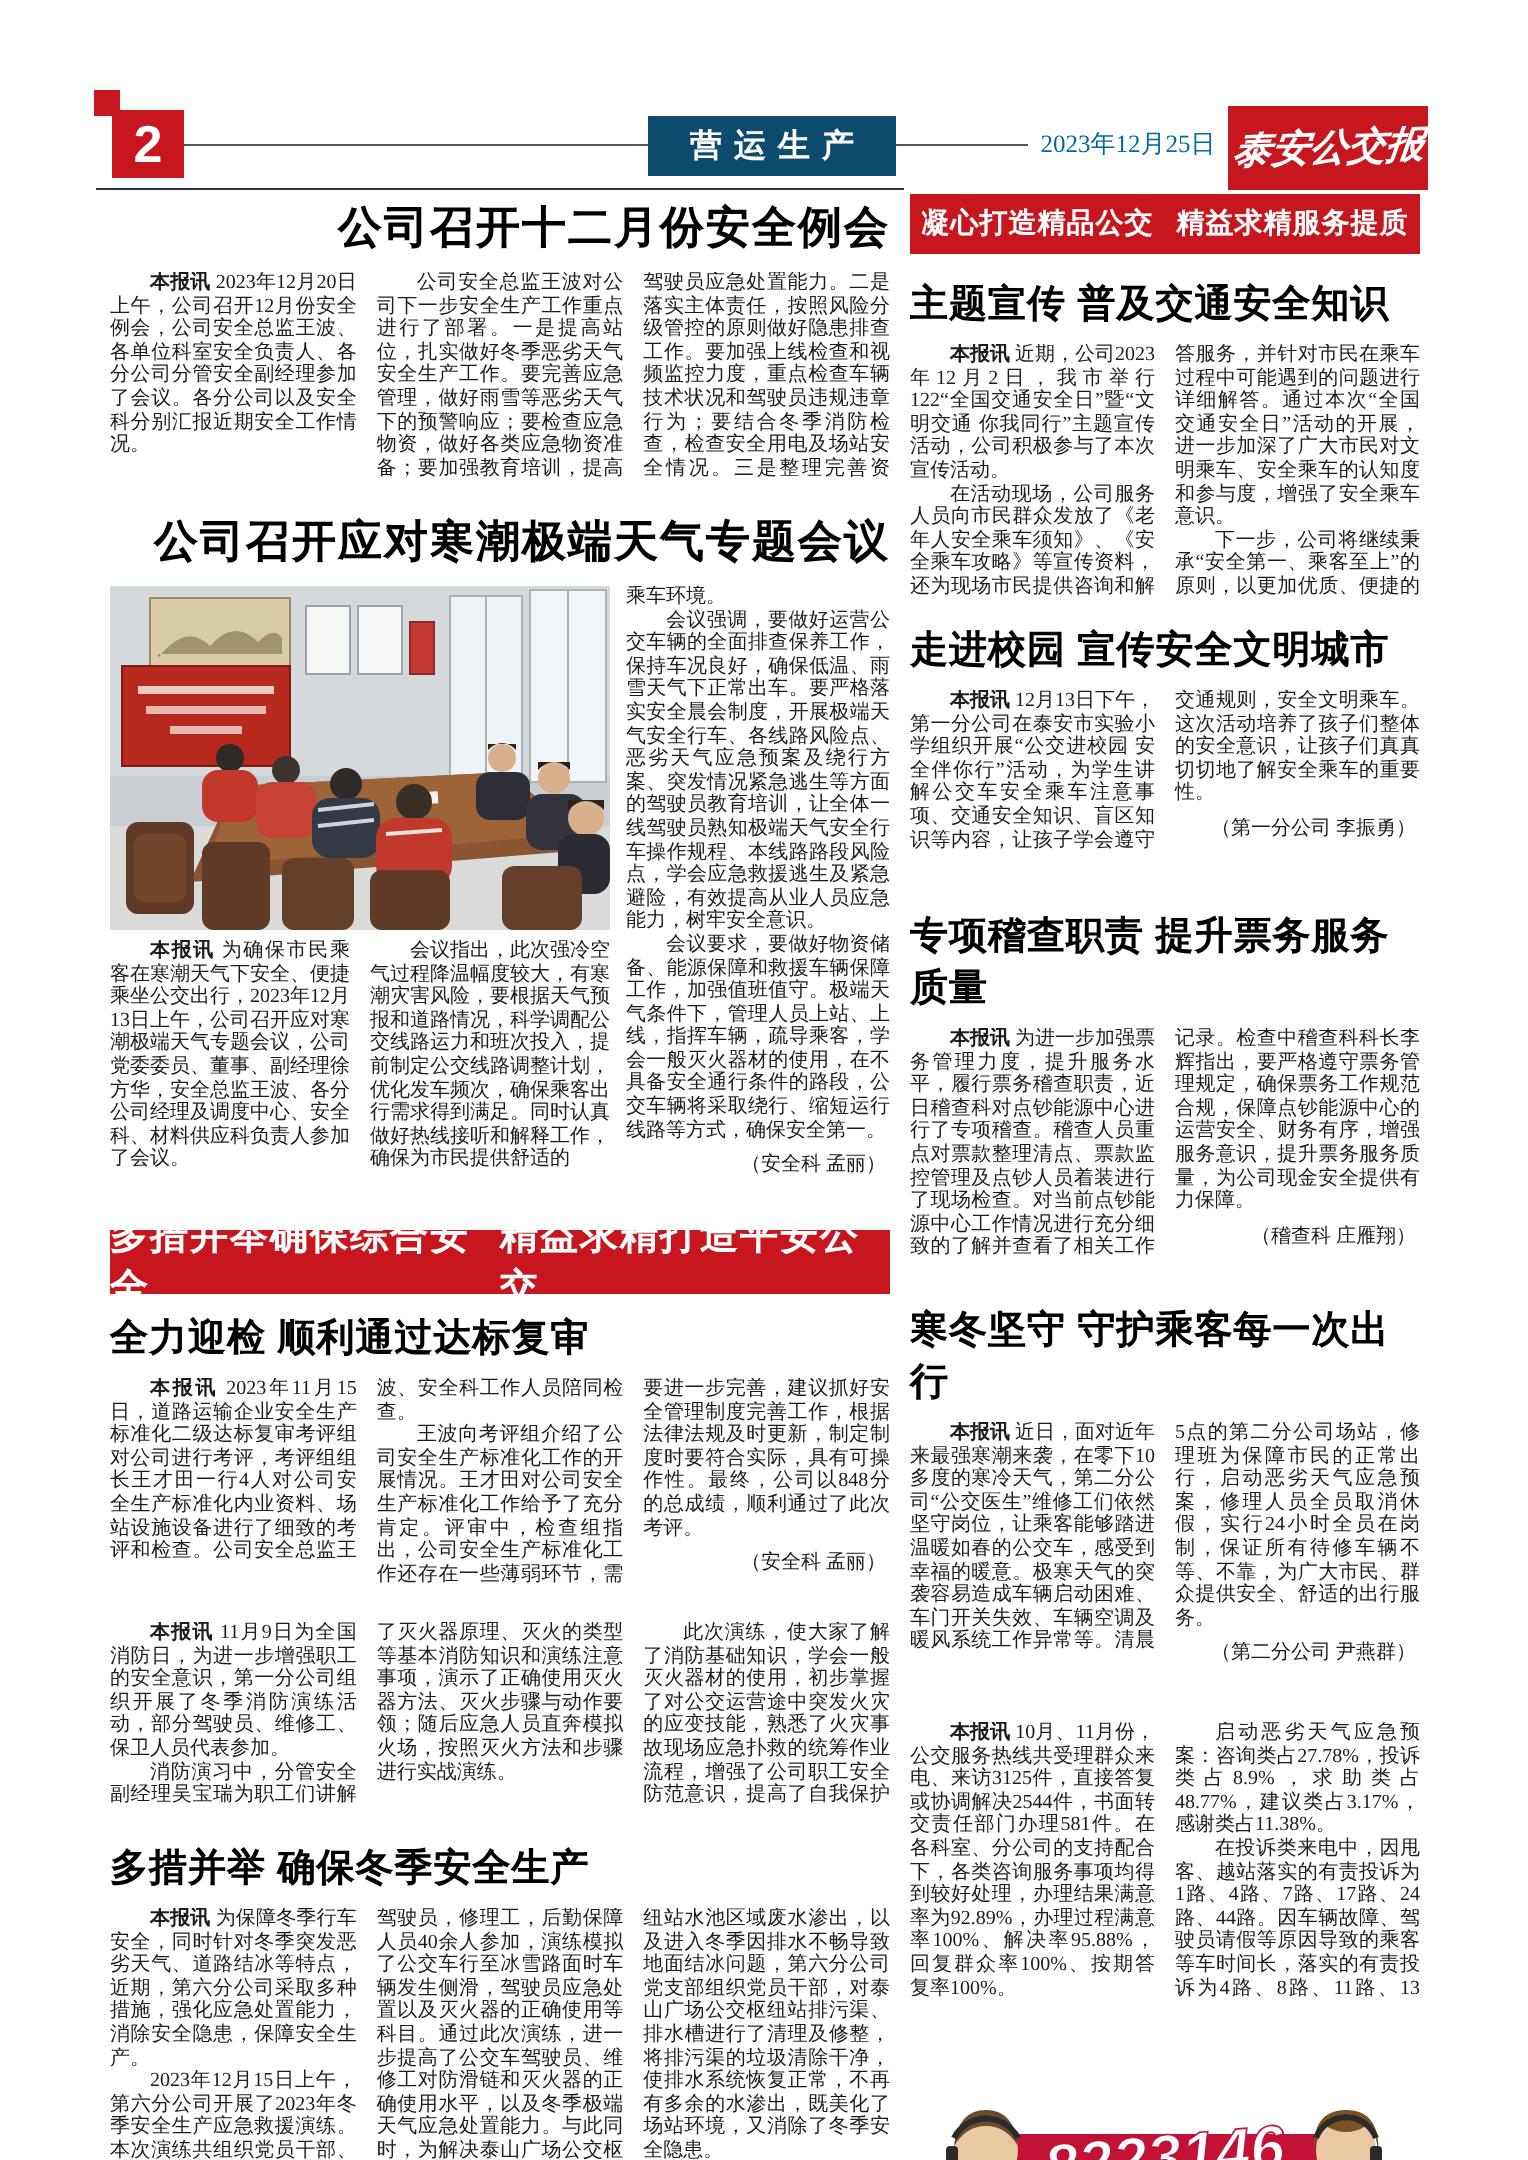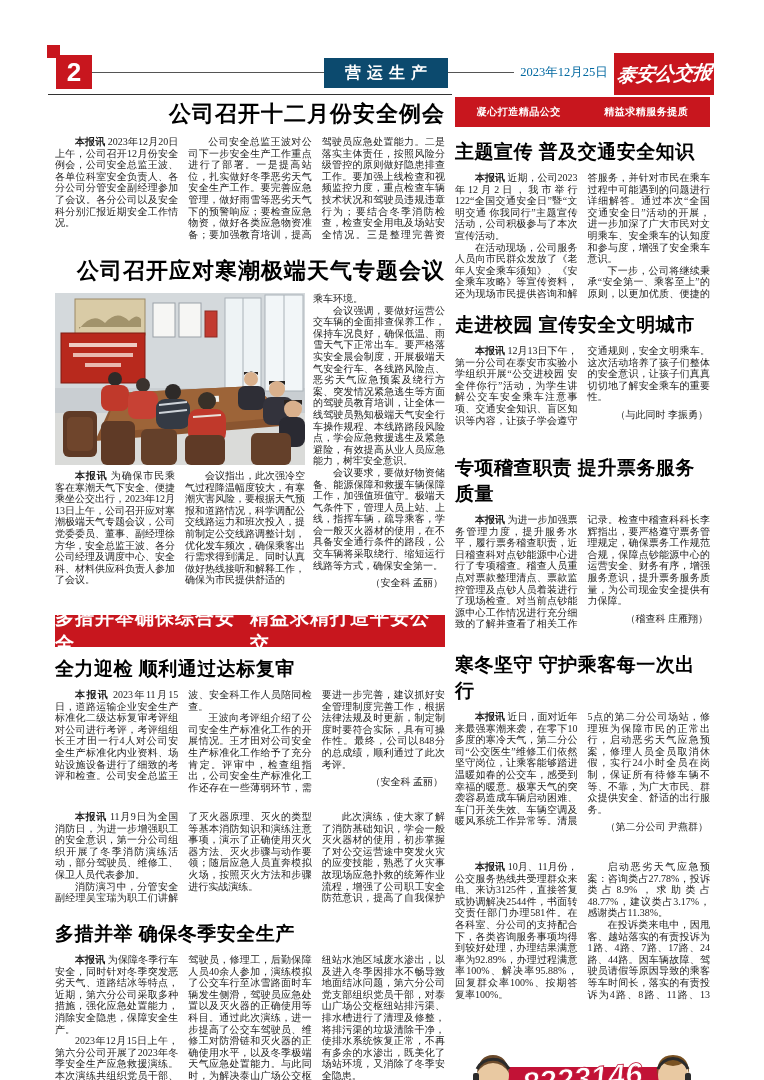--- a/index.html
+++ b/index.html
@@ -28,21 +28,21 @@
   .col-right{position:absolute;left:455px;top:97px;width:255px;}
 
   
   .t-lg{font-family:"Liberation Sans",sans-serif;font-weight:bold;font-size:22px;
         text-align:right;margin:0;letter-spacing:1px;color:#000;}
   .t-md{font-family:"Liberation Sans",sans-serif;font-weight:bold;font-size:19px;
         text-align:left;margin:0;letter-spacing:0.5px;color:#000;}
   .red-banner{background:#c8161e;color:#fff;font-family:"Liberation Sans",sans-serif;font-weight:bold;
         display:flex;align-items:center;justify-content:space-around;}
   .red-banner.big{height:32px;font-size:19px;letter-spacing:1px;margin-top:8px;}
-  .red-banner.small{height:30px;font-size:10px;letter-spacing:0.5px;}
+  .red-banner.small{height:30px;font-size:14px;letter-spacing:0.5px;}
 
   
   .body-text{font-size:10px;line-height:1.16;text-align:justify;overflow:hidden;}
   .body-text p{margin:0;text-indent:2em;}
   .cols-3{column-count:3;column-gap:10px;}
   .cols-2{column-count:2;column-gap:10px;}
   .byline{text-align:right !important;text-indent:0 !important;padding-right:2px;margin-top:6px !important;}
   .cont p:first-child{text-indent:0;}
 
   .article{margin-bottom:10px;}
@@ -229,21 +229,21 @@
 
       </div>
     </section>
 
     <section class="article" style="margin-top:4px;">
       <h2 class="t-md">走进校园 宣传安全文明城市</h2>
       <div class="body-text cols-2" style="height:100px;">
         <div>
             <p><b>本报讯</b> 12月13日下午，第一分公司在泰安市实验小学组织开展“公交进校园 安全伴你行”活动，为学生讲解公交车安全乘车注意事项、交通安全知识、盲区知识等内容，让孩子学会遵守交通规则，安全文明乘车。这次活动培养了孩子们整体的安全意识，让孩子们真真切切地了解安全乘车的重要性。</p>
           </div>
-        <p class="byline">（与此同时 李振勇）</p>
+        <p class="byline">（第一分公司 李振勇）</p>
       </div>
     </section>
 
     <section class="article" style="margin-top:4px;">
       <h2 class="t-md">专项稽查职责 提升票务服务质量</h2>
       <div class="body-text cols-2" style="height:128px;">
         <div>
             <p><b>本报讯</b> 为进一步加强票务管理力度，提升服务水平，履行票务稽查职责，近日稽查科对点钞能源中心进行了专项稽查。稽查人员重点对票款整理清点、票款监控管理及点钞人员着装进行了现场检查。对当前点钞能源中心工作情况进行充分细致的了解并查看了相关工作记录。检查中稽查科科长李辉指出，要严格遵守票务管理规定，确保票务工作规范合规，保障点钞能源中心的运营安全、财务有序，增强服务意识，提升票务服务质量，为公司现金安全提供有力保障。</p>
           </div>
         <p class="byline">（稽查科 庄雁翔）</p>

